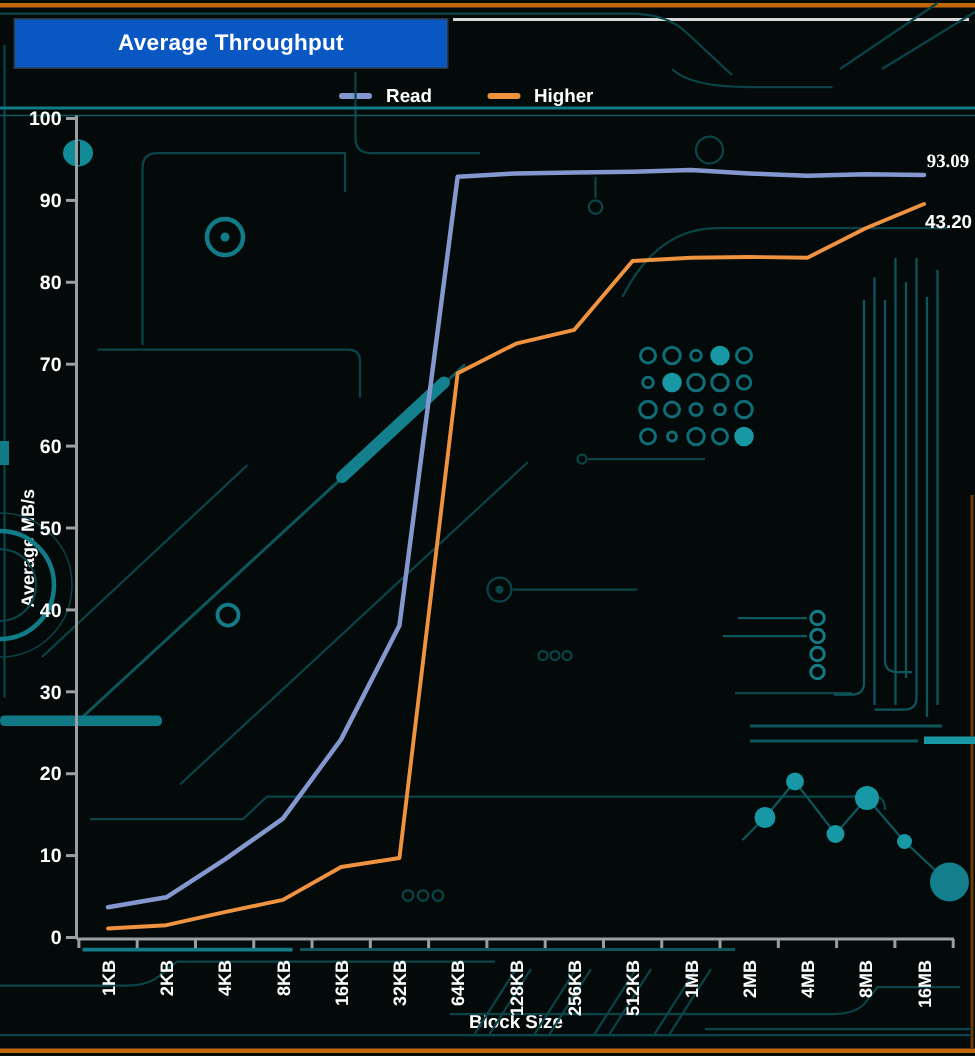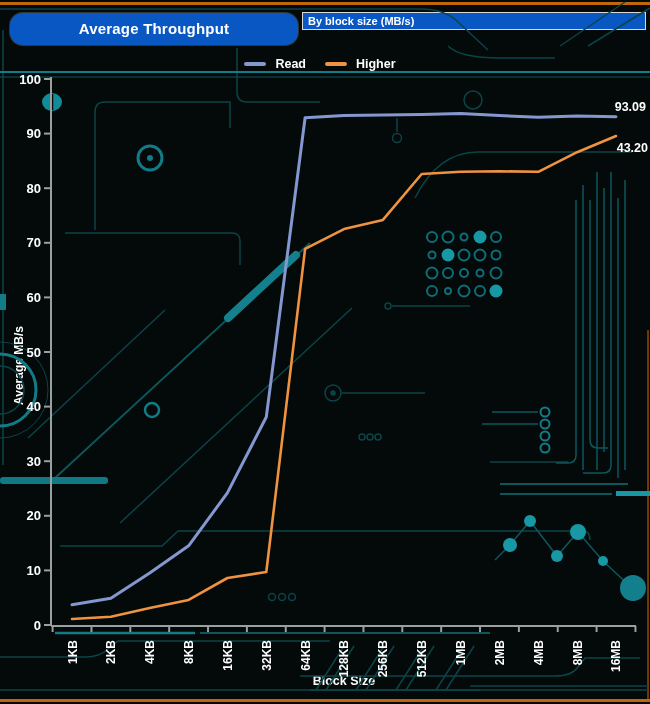--- a/index.html
+++ b/index.html
@@ -16,27 +16,27 @@
     color:#fff;font-size:15px;font-weight:bold;
     text-align:center;line-height:32px;letter-spacing:.2px;
     box-shadow:0 0 0 1px rgba(180,200,220,.25);
   }
   #info-box{left:303px;top:13px;width:342px;box-shadow:0 0 0 1px #d8d8d8;}
   #info-box .row1{height:16px;color:#fff;font-size:11px;font-weight:bold;line-height:16px;padding-left:5px;}
   #info-box .row2{height:17px;background:#fff;color:#000;font-size:11px;font-weight:bold;line-height:17px;padding-left:5px;}
   
   #legend{left:0;top:54px;width:650px;height:20px;display:flex;justify-content:center;align-items:center;gap:9px;}
   .legend-swatch{width:22px;height:4px;border-radius:2px;}
-  .legend-label{color:#fff;font-size:12.5px;font-weight:bold;margin-right:10px;}
+  .legend-label{color:#fff;font-size:12.5px;font-weight:bold;margin-right:28px;}
   
   #y-axis-title{left:-46px;top:358px;width:130px;height:15px;text-align:center;
     color:#fff;font-size:12px;font-weight:bold;transform:rotate(-90deg);}
   #x-axis-title{left:284px;top:674px;width:120px;text-align:center;color:#fff;font-size:12.5px;font-weight:bold;}
   .end-label{width:57px;text-align:right;color:#fff;font-size:12.5px;font-weight:bold;z-index:6;}
-  #read-end-label{left:589px;top:100px;}
+  #read-end-label{left:589px;top:100px;font-family:Liberation Serif, serif;}
   #write-end-label{left:591px;top:141px;}
   svg{display:block;}
   #circuit-svg{position:absolute;left:0;top:0;z-index:1;}
   #chart-svg{position:absolute;left:0;top:0;z-index:5;}
   #chart-svg text{font-family:"Liberation Sans",sans-serif;font-weight:bold;fill:#ffffff;}
 </style>
 </head>
 <body>
 
 <div id="stage">
@@ -159,23 +159,22 @@
           <circle cx="448" cy="291" r="3"></circle>
           <circle cx="464" cy="291" r="5.5"></circle>
           <circle cx="480" cy="291" r="5"></circle>
       </g>
       <circle cx="480" cy="237" r="6.5"></circle>
       <circle cx="448" cy="255" r="6.5"></circle>
       <circle cx="496" cy="291" r="6.5"></circle>
     </g>
   </svg>
 
-  <div id="title-bar" class="abs" style="background: rgb(8, 87, 195); border-radius: 13px;">Average Throughput</div>
+  <div id="title-bar" class="abs" style="background: rgb(8, 87, 195);">Average Throughput</div>
   <div id="info-box" class="abs">
-    <div class="row1" style="background: rgb(8, 87, 195);">By block size (MB/s)</div>
   </div>
 
   <div id="legend" class="abs">
     <span class="legend-swatch" style="background: rgb(132, 152, 207);"></span>
     <span class="legend-label">Read</span>
     <span class="legend-swatch" style="background: rgb(239, 147, 64);"></span>
     <span class="legend-label">Higher</span>
   </div>
 
   <svg id="chart-svg" width="650" height="704" viewBox="0 0 650 704">

